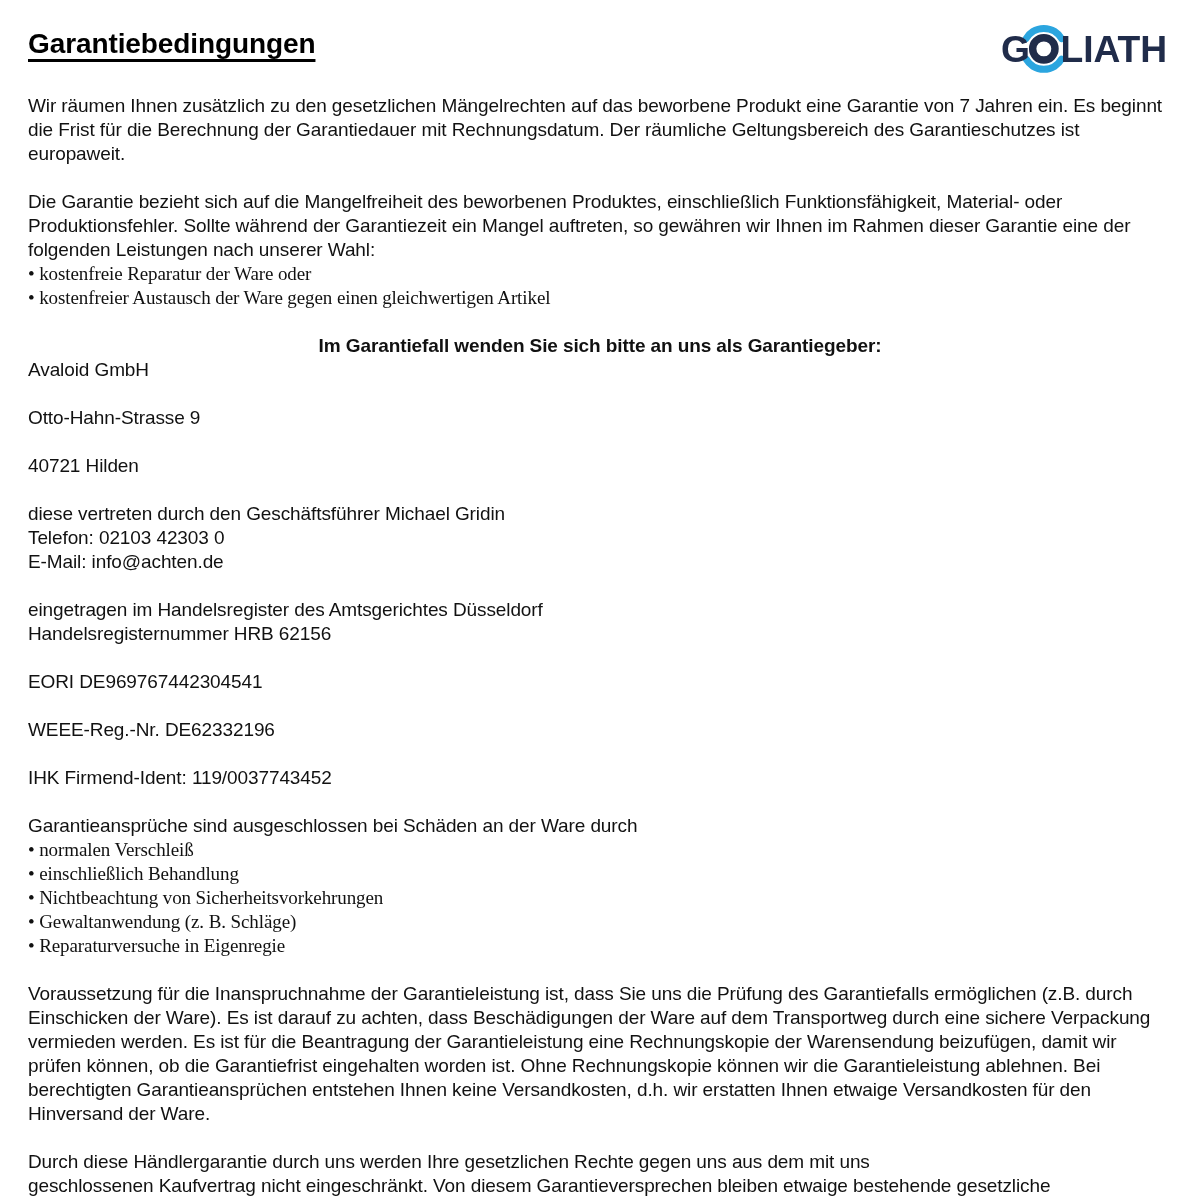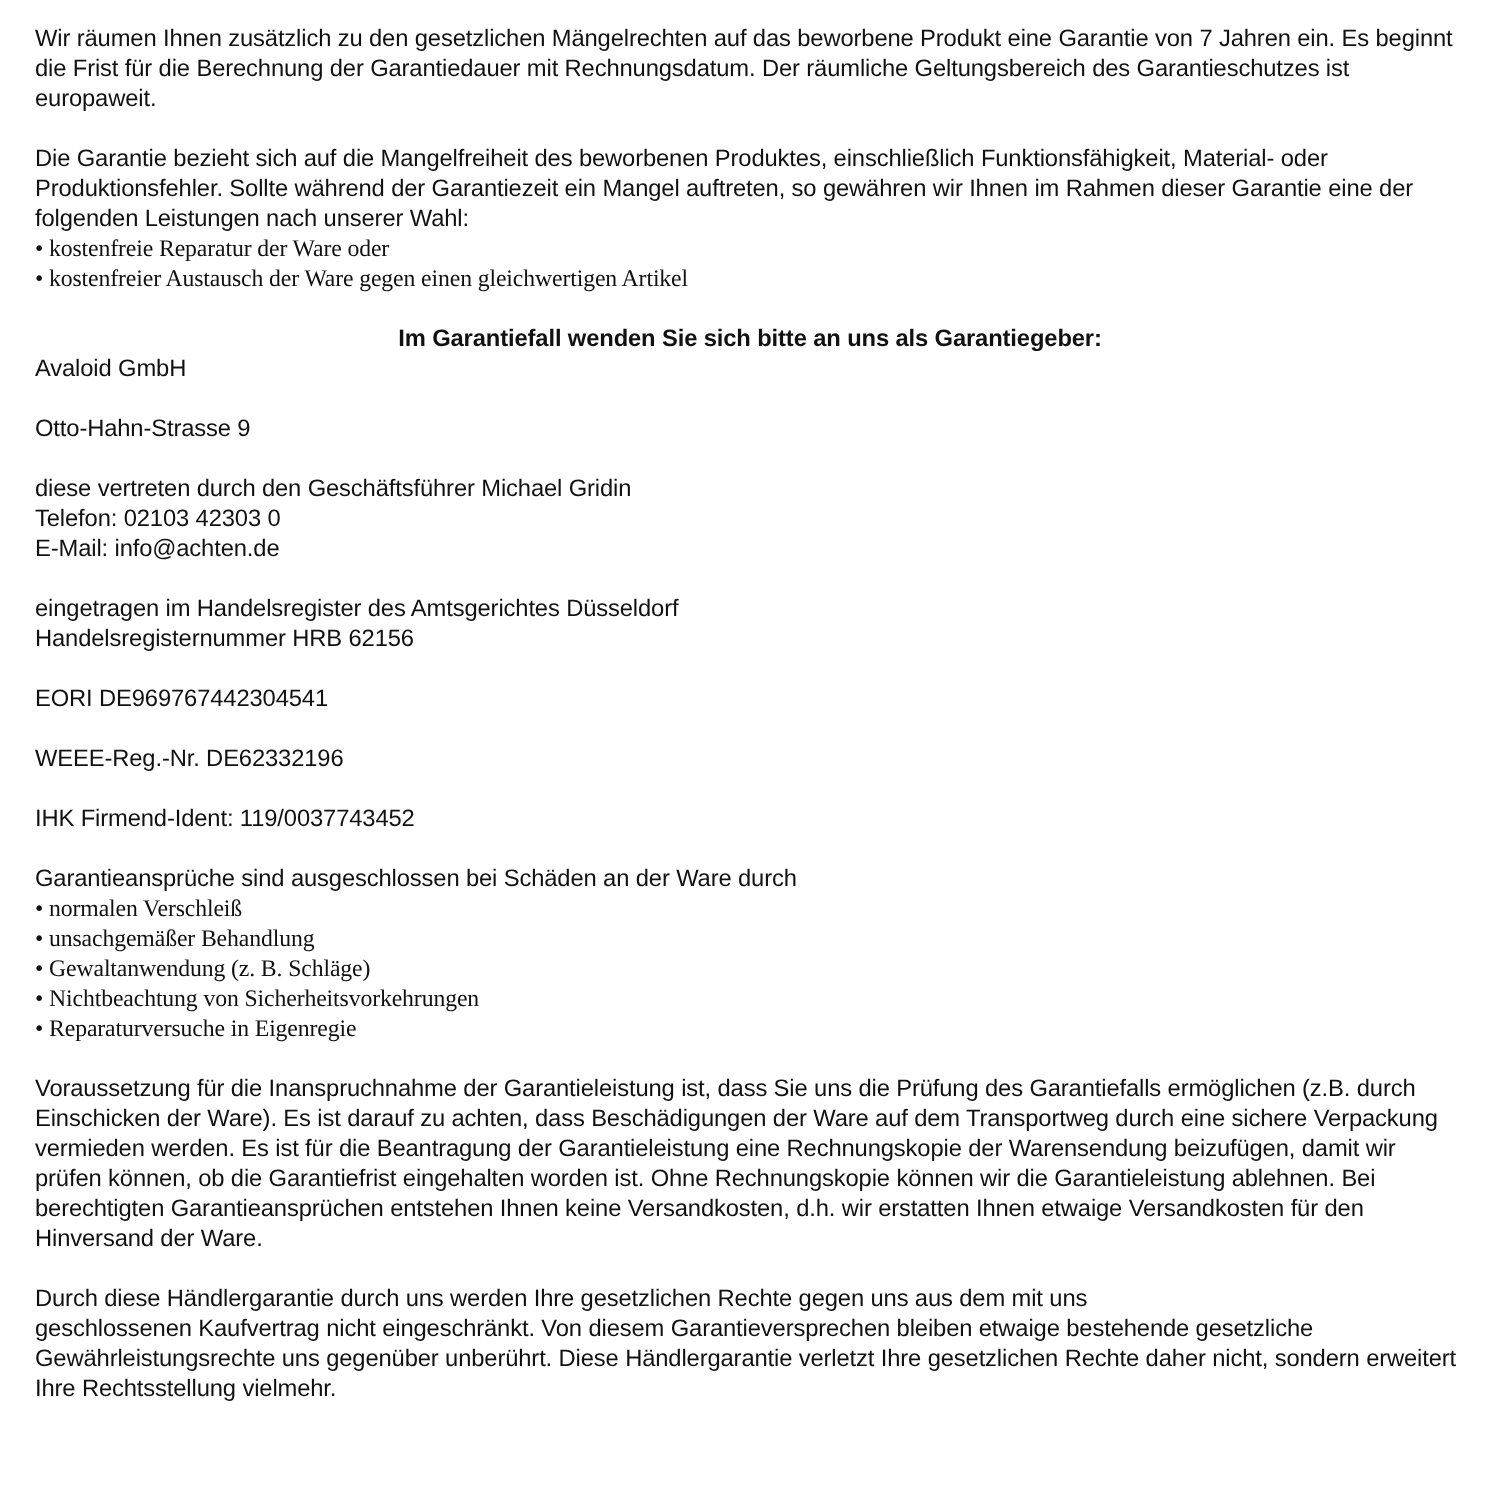--- a/index.html
+++ b/index.html
@@ -54,20 +54,33 @@
   }
   ul.plain-list li { margin: 0; }
   ul.plain-list li::before { content: "\2022\00a0"; }
   .pre-line { white-space: pre-line; }
 </style>
 </head>
 <body>
 
 <div class="page">
 
+  <div class="header">
+    <h1 class="title">Garantiebedingungen</h1>
+
+    <div>
+      <svg class="logo-svg" viewBox="0 0 184 58" xmlns="http://www.w3.org/2000/svg">
+        <path d="M 26.95 20 A 22 22 0 0 1 65.05 20" fill="none" stroke="#2BA5DF" stroke-width="7.5" stroke-linecap="round"></path>
+        <path d="M 26.95 42 A 22 22 0 0 0 65.05 42" fill="none" stroke="#2BA5DF" stroke-width="7.5" stroke-linecap="round"></path>
+        <circle cx="46" cy="31" r="12" fill="none" stroke="#202C4A" stroke-width="8"></circle>
+        <text x="0" y="45" class="logo-text" fill="#202C4A">G</text>
+        <text x="64" y="45" class="logo-text" fill="#202C4A">LIATH</text>
+      </svg>
+    </div>
+  </div>
 
   <div class="block">
     <p>Wir räumen Ihnen zusätzlich zu den gesetzlichen Mängelrechten auf das beworbene Produkt eine Garantie von 7 Jahren ein. Es beginnt die Frist für die Berechnung der Garantiedauer mit Rechnungsdatum. Der räumliche Geltungsbereich des Garantieschutzes ist europaweit.</p>
   </div>
 
   <div class="block">
     <p>Die Garantie bezieht sich auf die Mangelfreiheit des beworbenen Produktes, einschließlich Funktionsfähigkeit, Material- oder Produktionsfehler. Sollte während der Garantiezeit ein Mangel auftreten, so gewähren wir Ihnen im Rahmen dieser Garantie eine der folgenden Leistungen nach unserer Wahl:</p>
     <ul class="plain-list">
       <li>kostenfreie Reparatur der Ware oder</li>
       <li>kostenfreier Austausch der Ware gegen einen gleichwertigen Artikel</li>
@@ -76,20 +89,23 @@
 
   <div class="block">
     <p class="bold-heading">Im Garantiefall wenden Sie sich bitte an uns als Garantiegeber:</p>
     <p>Avaloid GmbH</p>
   </div>
 
   <div class="block">
     <p>Otto-Hahn-Strasse 9</p>
   </div>
 
+  <div class="block">
+    <p>40721 Hilden</p>
+  </div>
 
   <div class="block">
     <p>diese vertreten durch den Geschäftsführer Michael Gridin</p>
     <p>Telefon: 02103 42303 0</p>
     <p>E-Mail: info@achten.de</p>
   </div>
 
   <div class="block">
     <p>eingetragen im Handelsregister des Amtsgerichtes Düsseldorf</p>
     <p>Handelsregisternummer HRB 62156</p>
@@ -104,23 +120,23 @@
   </div>
 
   <div class="block">
     <p>IHK Firmend-Ident: 119/0037743452</p>
   </div>
 
   <div class="block">
     <p>Garantieansprüche sind ausgeschlossen bei Schäden an der Ware durch</p>
     <ul class="plain-list">
       <li>normalen Verschleiß</li>
-      <li>unsachgemäßer Behandlung</li>
+      <li>einschließlich Behandlung</li>
+      <li>Nichtbeachtung von Sicherheitsvorkehrungen</li>
       <li>Gewaltanwendung (z. B. Schläge)</li>
-      <li>Nichtbeachtung von Sicherheitsvorkehrungen</li>
       <li>Reparaturversuche in Eigenregie</li>
     </ul>
   </div>
 
   <div class="block">
     <p>Voraussetzung für die Inanspruchnahme der Garantieleistung ist, dass Sie uns die Prüfung des Garantiefalls ermöglichen (z.B. durch Einschicken der Ware). Es ist darauf zu achten, dass Beschädigungen der Ware auf dem Transportweg durch eine sichere Verpackung vermieden werden. Es ist für die Beantragung der Garantieleistung eine Rechnungskopie der Warensendung beizufügen, damit wir prüfen können, ob die Garantiefrist eingehalten worden ist. Ohne Rechnungskopie können wir die Garantieleistung ablehnen. Bei berechtigten Garantieansprüchen entstehen Ihnen keine Versandkosten, d.h. wir erstatten Ihnen etwaige Versandkosten für den Hinversand der Ware.</p>
   </div>
 
   <div class="block">
     <p class="pre-line">Durch diese Händlergarantie durch uns werden Ihre gesetzlichen Rechte gegen uns aus dem mit uns

